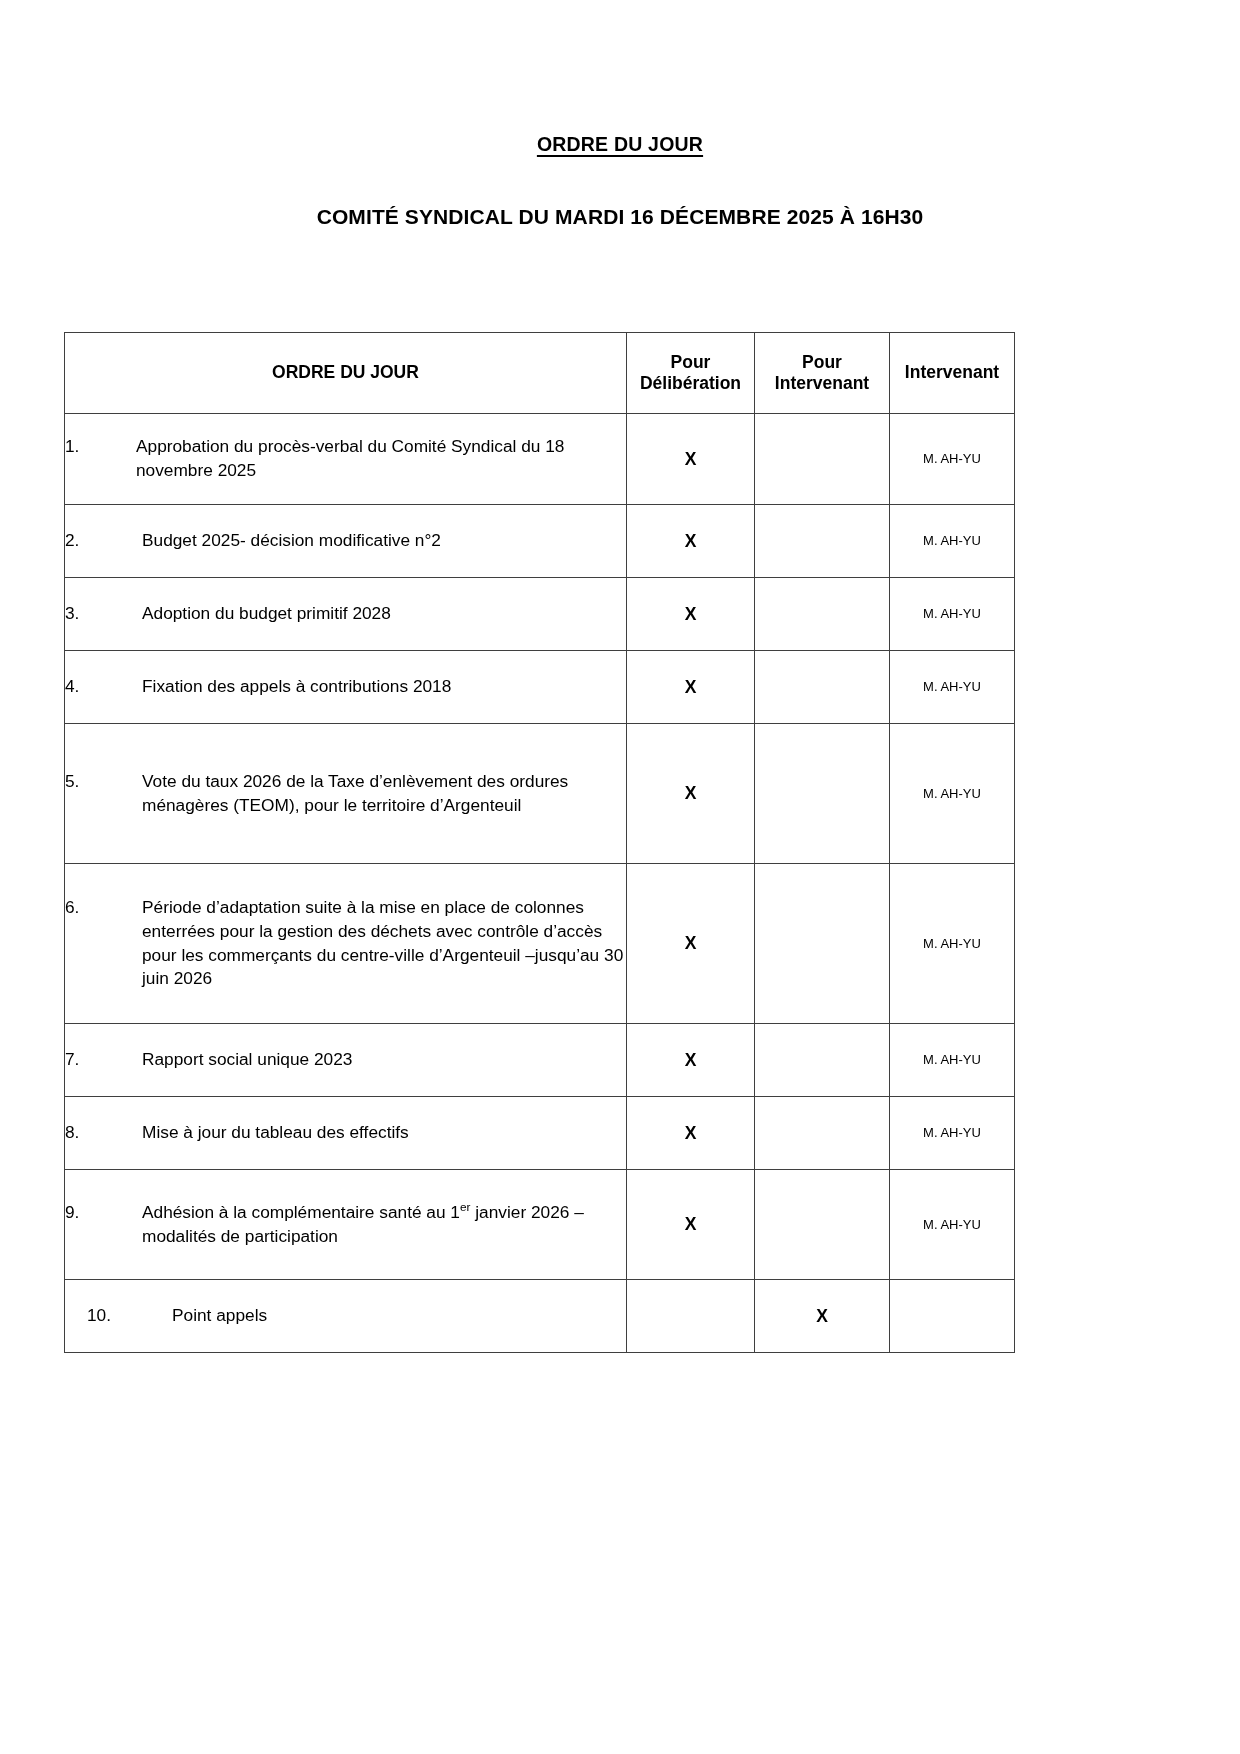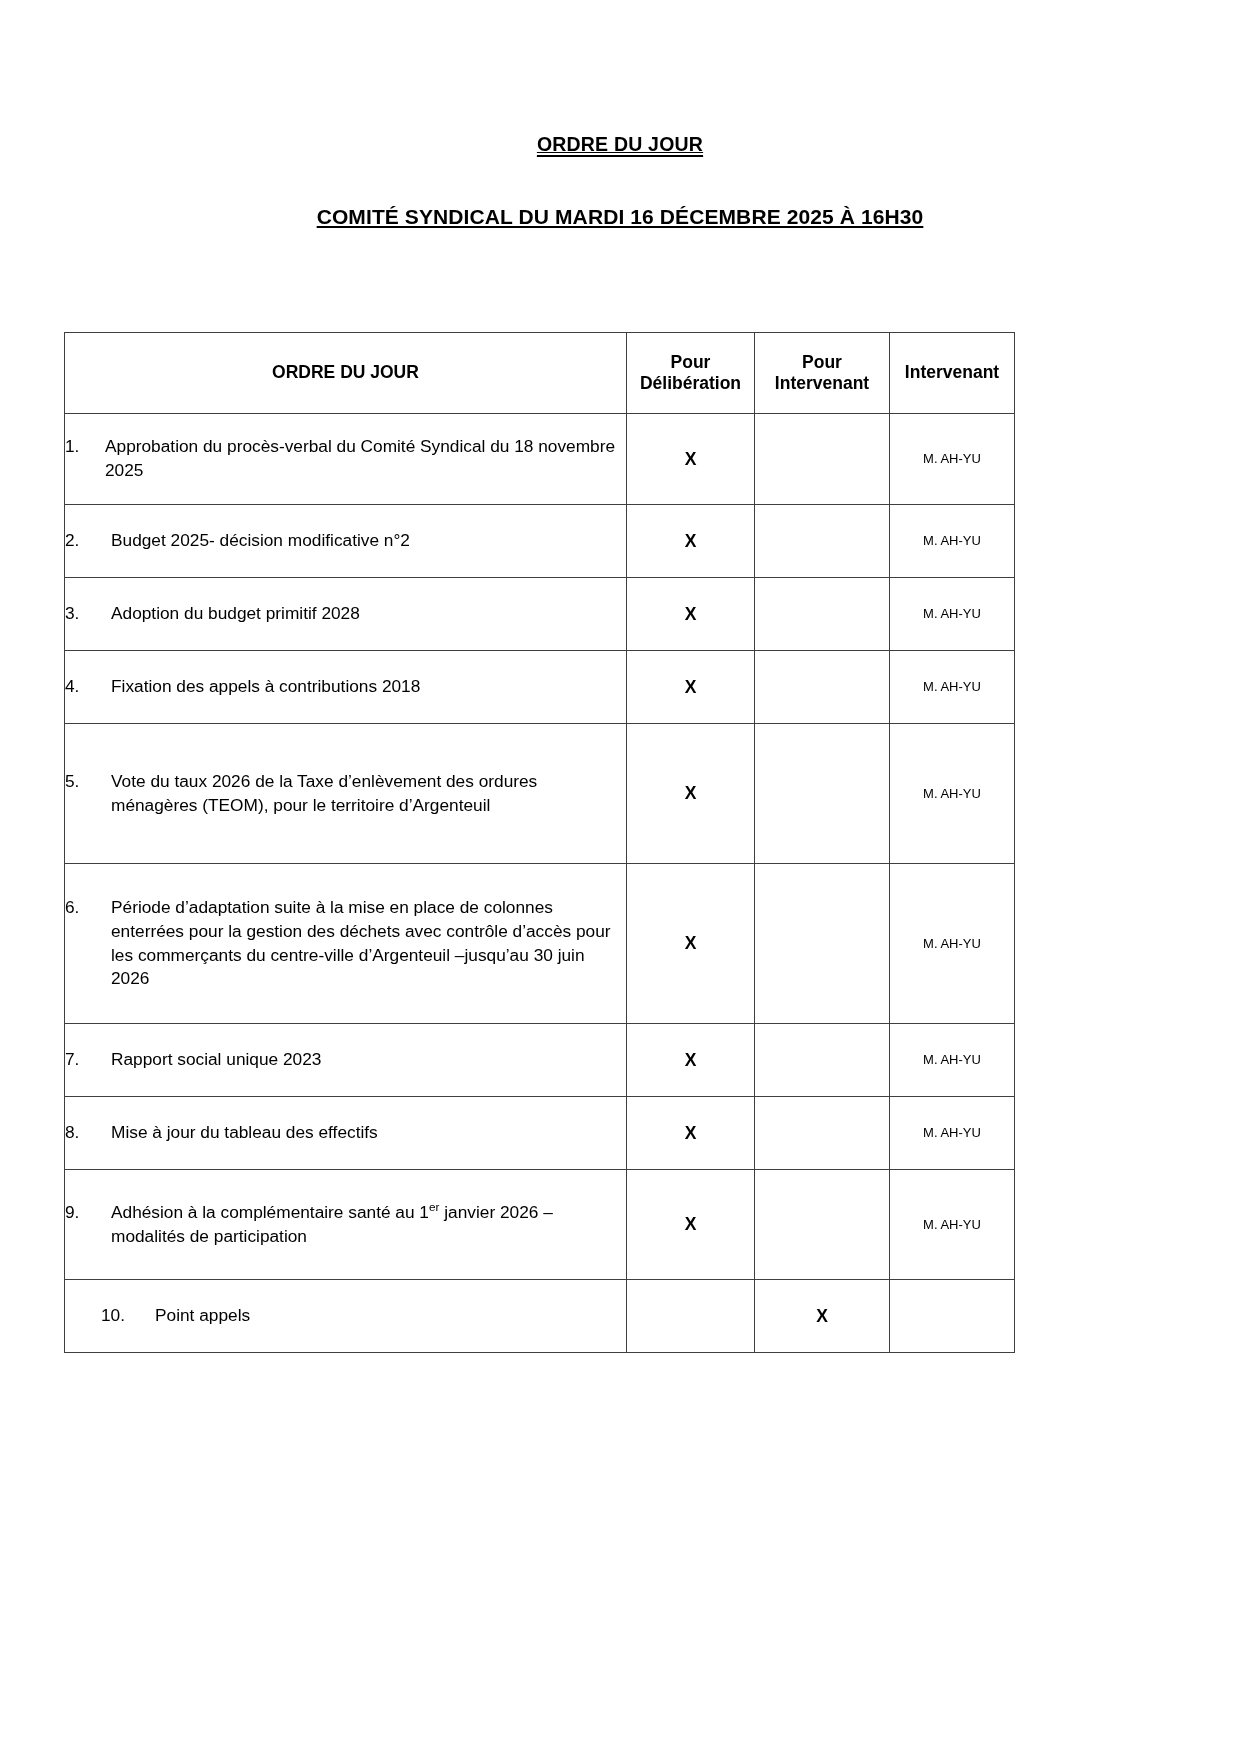--- a/index.html
+++ b/index.html
@@ -15,21 +15,20 @@
     position: relative;
     overflow: hidden;
   }
 
   .page {
     width: 1240px;
     height: 1754px;
     box-sizing: border-box;
     padding: 0;
     position: relative;
-    text-decoration: underline;
   }
 
   
   .doc-title {
     text-align: center;
     font-weight: bold;
     font-size: 19.5px;
     letter-spacing: 0.2px;
     margin: 0;
     padding-top: 135px;
@@ -121,20 +120,21 @@
     min-width: 36px;
     text-align: left;
     padding-right: 4px;
   }
   .item .num.wide {
     min-width: 0;
     padding-right: 8px;
   }
   .item .txt {
     flex: 1 1 auto;
+    margin-left: 31px;
   }
   .item .txt sup {
     font-size: 0.68em;
     vertical-align: super;
     line-height: 0;
   }
 
   
   tr.r1 td { height: 70px; }
   tr.r2 td { height: 72px; }
@@ -155,21 +155,21 @@
   
   tr.r2 .item .num,
   tr.r3 .item .num,
   tr.r4 .item .num,
   tr.r5 .item .num,
   tr.r6 .item .num,
   tr.r7 .item .num,
   tr.r8 .item .num,
   tr.r9 .item .num { min-width: 42px; }
 
-  tr.r10 td.subject { padding-left: 36px; }
+  tr.r10 td.subject { padding-left: 22px; }
   tr.r10 .item .num { min-width: 46px; }
 </style>
 </head>
 <body>
 
 <div class="page">
 
   <h1 class="doc-title"><span class="ul">ORDRE DU JOUR</span></h1>
 
   <h2 class="doc-subtitle">COMITÉ SYNDICAL DU MARDI 16 DÉCEMBRE 2025 À 16H30</h2>

